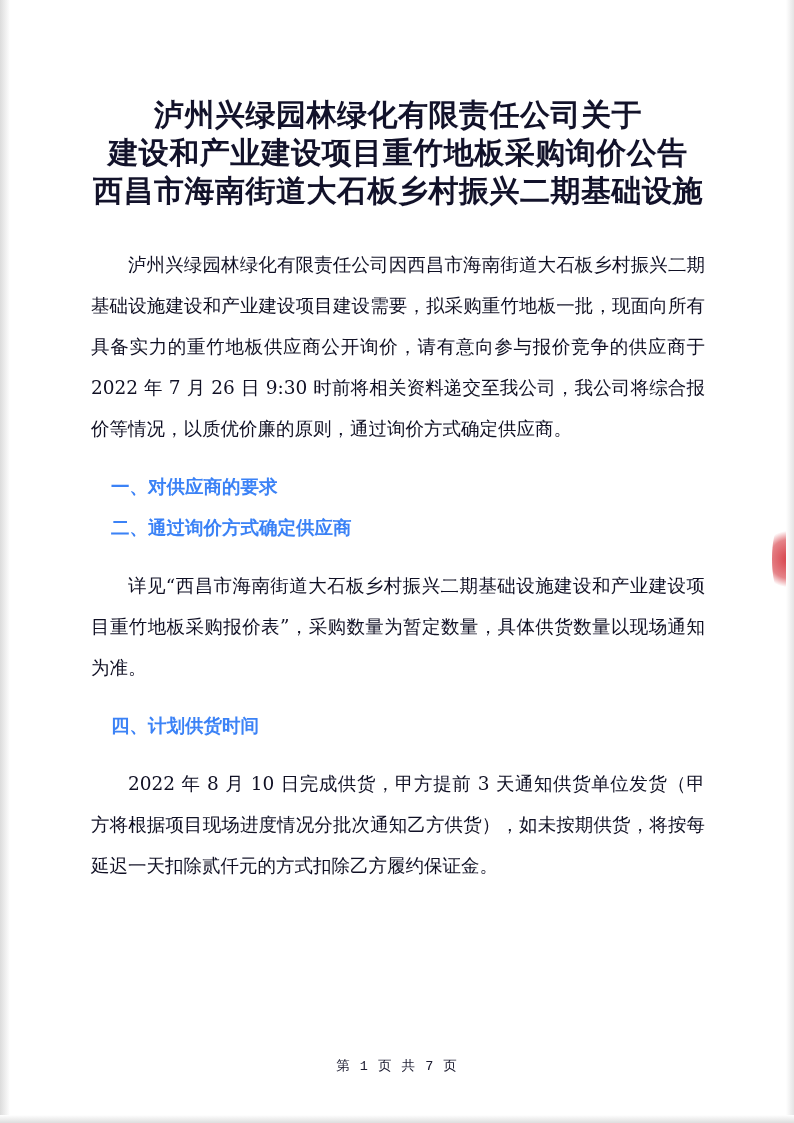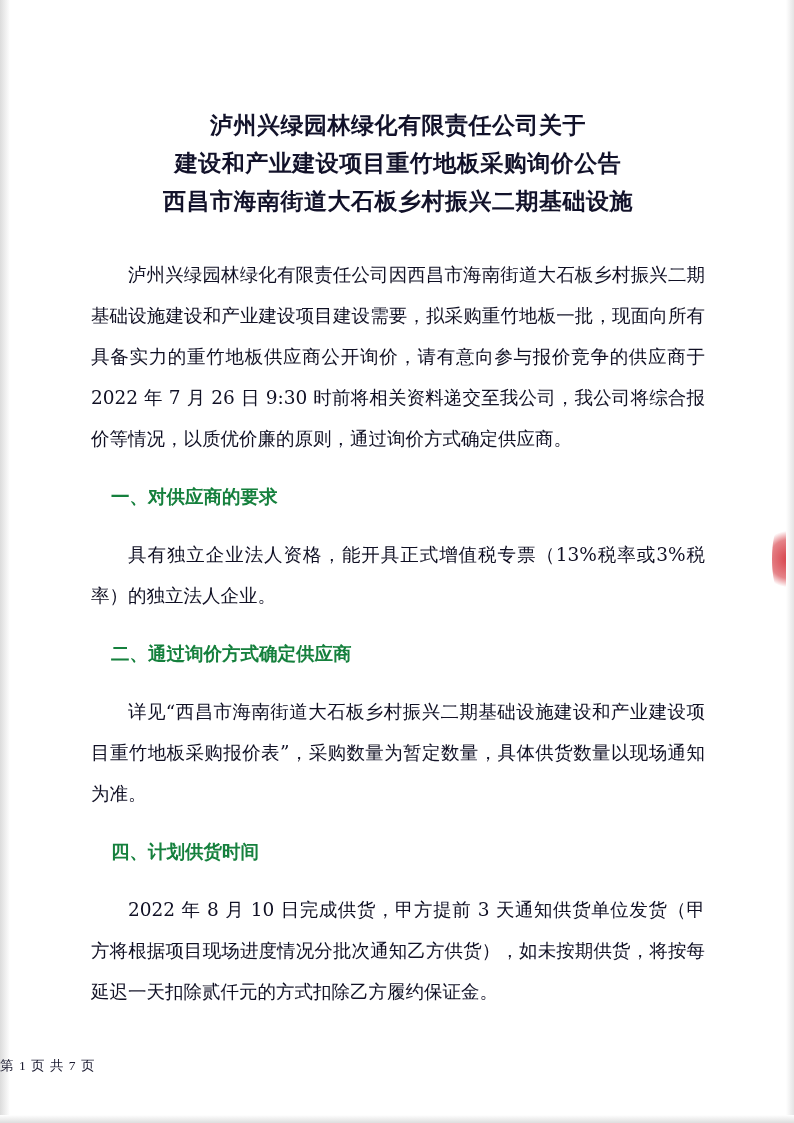--- a/index.html
+++ b/index.html
@@ -47,25 +47,25 @@
     border-radius: 50% 0 0 50%;
     background: radial-gradient(circle at 120% 50%, rgba(208,30,40,0.85) 0%, rgba(208,30,40,0.55) 55%, rgba(208,30,40,0.0) 80%);
   }
   .content {
     position: relative;
     padding: 78px 72px 0 74px;
     box-sizing: border-box;
     height: 100%;
   }
   .doc-title {
-    margin: 10px auto;
+    margin: 0 auto;
     text-align: center;
     font-family: "DejaVu Sans", "Liberation Sans", sans-serif;
     font-weight: bold;
-    font-size: 23px;
+    font-size: 30px;
     line-height: 38px;
     color: #12122a;
     letter-spacing: 0.5px;
     padding-top: 18px;
   }
   .doc-title .line {
     display: block;
     white-space: nowrap;
   }
   .body-block {
@@ -80,29 +80,29 @@
   p.para {
     margin: 17px;
     text-indent: 2em;
   }
   p.heading {
     margin: 0;
     text-indent: 2em;
     font-family: "DejaVu Sans", "Liberation Sans", sans-serif;
     font-weight: bold;
     font-size: 18.5px;
-    color: #15803d;
+    color: #3b82f6;
   }
   .footer {
     position: absolute;
     left: 0;
     right: 0;
     bottom: 48px;
-    text-align: left;
-    font-family: Liberation Serif, serif;
+    text-align: center;
+    font-family: Liberation Mono, monospace;
     font-size: 13.5px;
     color: #1b1b30;
     letter-spacing: 1px;
   }
 </style>
 </head>
 <body>
 
 <div class="page">
   <div class="edge-left"></div>
@@ -114,21 +114,20 @@
 
     <h1 class="doc-title">
       <span class="line">泸州兴绿园林绿化有限责任公司关于</span>
       <span class="line">建设和产业建设项目重竹地板采购询价公告</span>
       <span class="line">西昌市海南街道大石板乡村振兴二期基础设施</span>
     </h1>
 
     <div class="body-block">
       <p class="para">泸州兴绿园林绿化有限责任公司因西昌市海南街道大石板乡村振兴二期基础设施建设和产业建设项目建设需要，拟采购重竹地板一批，现面向所有具备实力的重竹地板供应商公开询价，请有意向参与报价竞争的供应商于 2022 年 7 月 26 日 9:30 时前将相关资料递交至我公司，我公司将综合报价等情况，以质优价廉的原则，通过询价方式确定供应商。</p>
       <p class="heading">一、对供应商的要求</p>
-      <p class="para">具有独立企业法人资格，能开具正式增值税专票（13%税率或3%税率）的独立法人企业。</p>
       <p class="heading">二、通过询价方式确定供应商</p>
       <p class="para">详见“西昌市海南街道大石板乡村振兴二期基础设施建设和产业建设项目重竹地板采购报价表”，采购数量为暂定数量，具体供货数量以现场通知为准。</p>
       <p class="heading">四、计划供货时间</p>
       <p class="para">2022 年 8 月 10 日完成供货，甲方提前 3 天通知供货单位发货（甲方将根据项目现场进度情况分批次通知乙方供货），如未按期供货，将按每延迟一天扣除贰仟元的方式扣除乙方履约保证金。</p>
     </div>
 
     <div class="footer">第 1 页 共 7 页</div>
   </div>
 </div>
 

